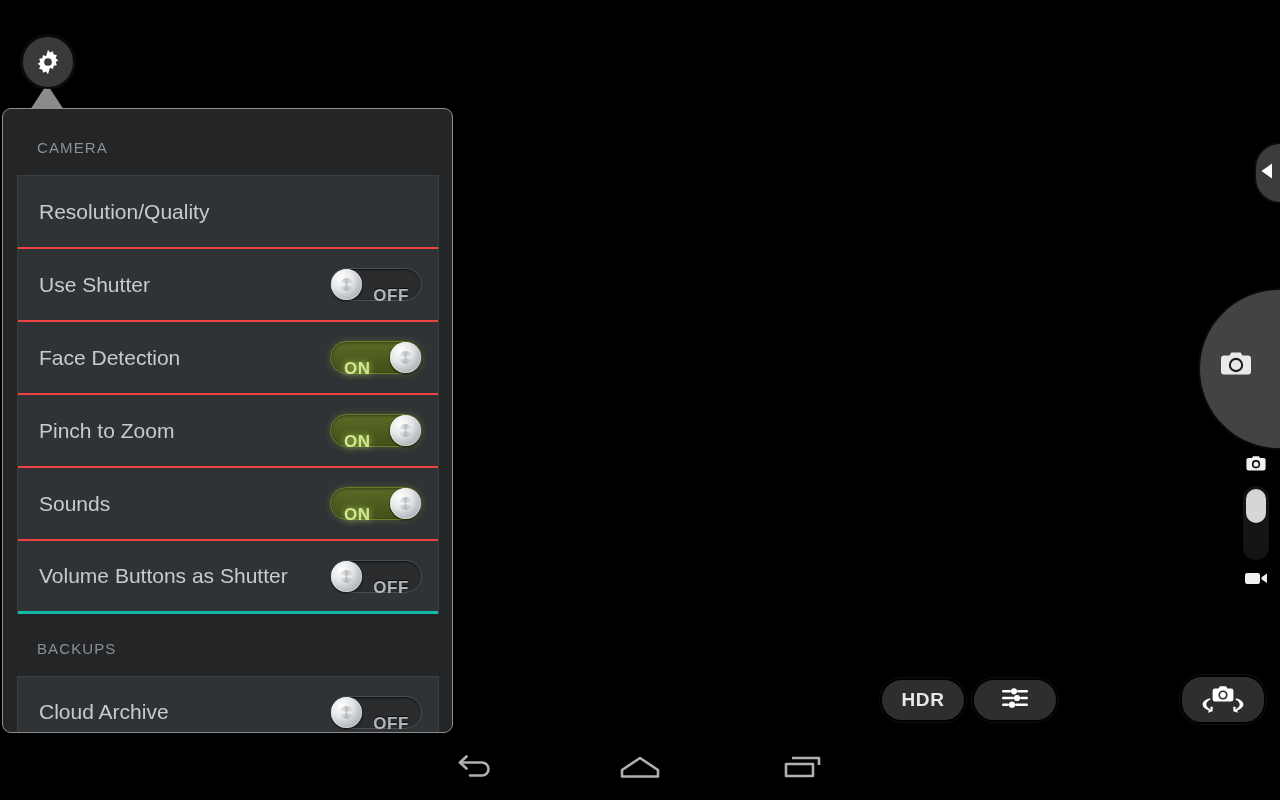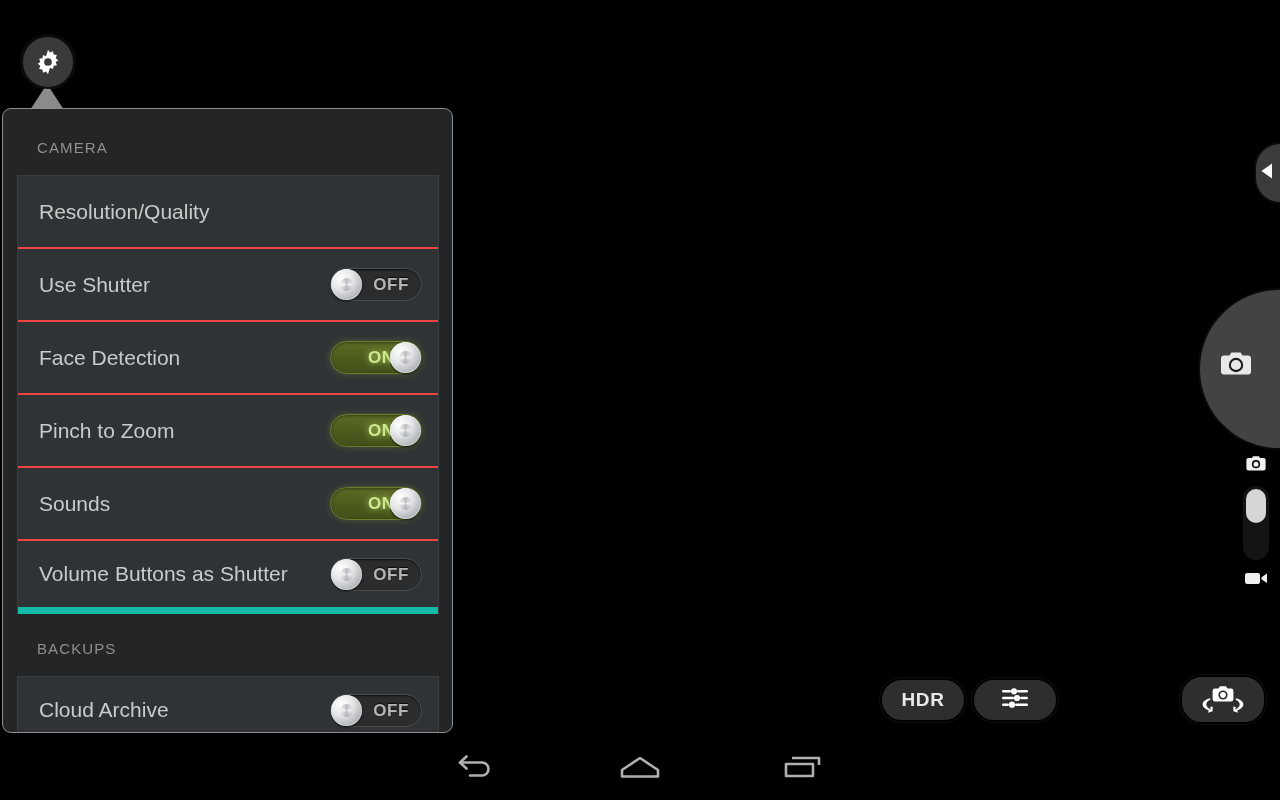--- a/index.html
+++ b/index.html
@@ -120,21 +120,21 @@
 
   .row {
     height: 73px;
     display: flex;
     align-items: center;
     border-bottom: 2px solid #ef4444;
     box-sizing: border-box;
     padding: 0 16px 0 21px;
     background: #303335;
   }
-  .row:last-child { border-bottom: 7px solid #14b8a6; }
+  .row:last-child { border-bottom: 3px solid #14b8a6; }
 
   .row-label {
     color: #c8cacc;
     font-size: 21px;
     flex: 1;
     white-space: nowrap;
   }
 
   
   .toggle {
@@ -157,37 +157,36 @@
     box-shadow: inset 0 1px 2px rgba(0,0,0,0.7);
   }
   .toggle.on .track {
     background: linear-gradient(180deg, #5d6b25 0%, #4c5a1e 55%, #42501a 100%);
     border: 1px solid #6d7d2c;
     box-shadow: inset 0 1px 3px rgba(0,0,0,0.45),
                 0 0 7px rgba(150,190,60,0.30);
   }
   .toggle .state-text {
     position: absolute;
-    top: 0;
+    top: 11px;
     height: 33px;
     line-height: 33px;
     font-size: 17px;
     font-weight: bold;
     letter-spacing: 0.6px;
   }
   .toggle.off .state-text {
     right: 13px;
     color: #b3b6b9;
     text-shadow: 0 -1px 1px rgba(0,0,0,0.8);
   }
   .toggle.on .state-text {
     left: 14px;
     color: #cfe88c;
     text-shadow: 0 0 7px rgba(190,230,110,0.9);
-    margin-left: 24px;
   }
   .toggle .knob {
     position: absolute;
     top: 1px;
     width: 31px; height: 31px;
     border-radius: 50%;
     background:
       radial-gradient(circle at 34% 30%, #ffffff 0%, #e4e6e8 38%, #b9bcc0 68%, #9a9ea2 100%);
     box-shadow: 0 1px 2px rgba(0,0,0,0.85), inset 0 0 0 1px rgba(255,255,255,0.35);
   }

